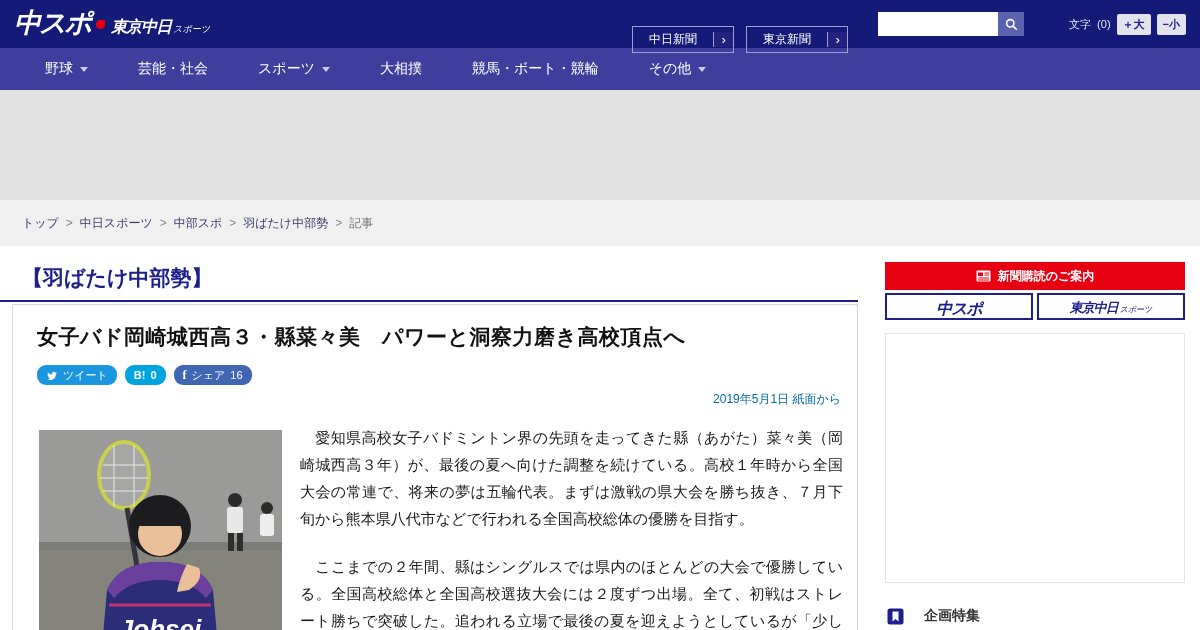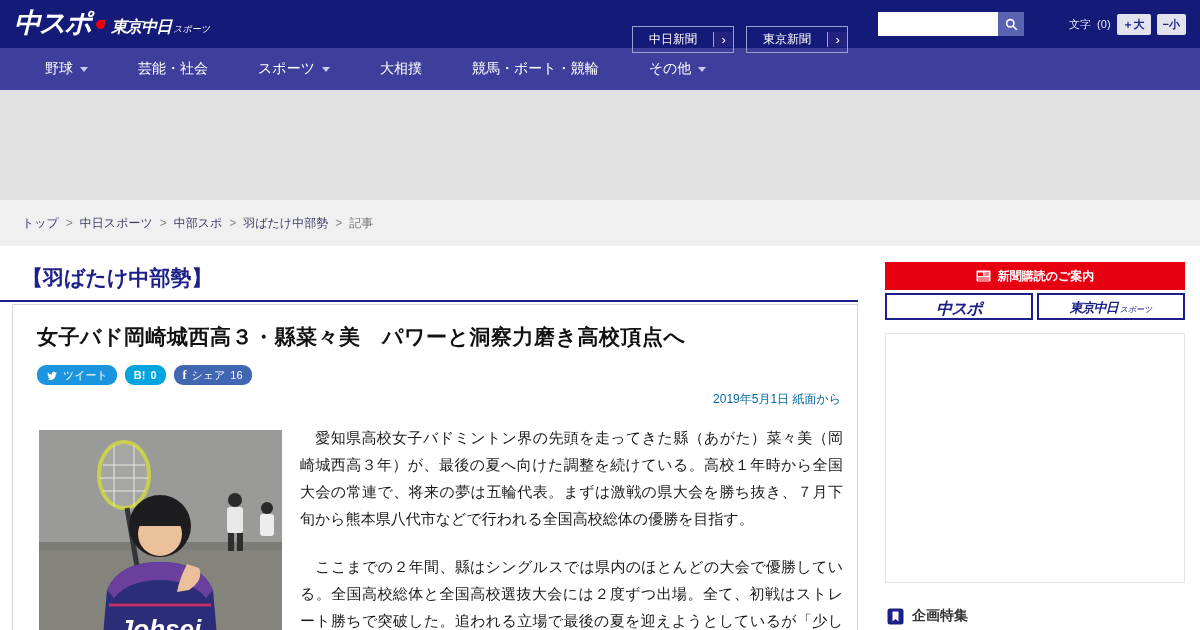--- a/index.html
+++ b/index.html
@@ -59,21 +59,21 @@
 
   
   .sidebar { width: 300px; margin-left: 27px; padding-top: 8px; }
   .subscribe-banner { height: 28px; background: #e60012; color: #fff; display: flex; align-items: center; justify-content: center; gap: 7px; font-size: 12px; font-weight: bold; cursor: pointer; }
   .logo-row { display: flex; gap: 4px; margin-top: 3px; }
   .logo-box { flex: 1; height: 27px; border: 2px solid #1d2088; background: #fff; display: flex; align-items: baseline; justify-content: center; color: #1d2088; cursor: pointer; padding-top: 4px; }
   .lb-chuspo { font-size: 16px; font-weight: 900; font-style: italic; letter-spacing: -1px; }
   .lb-tokyo-main { font-size: 13px; font-weight: 900; font-style: italic; letter-spacing: -1px; }
   .lb-tokyo-small { font-size: 8px; font-style: italic; margin-left: 2px; }
   .side-ad { height: 250px; background: #fff; border: 1px solid #e4e4e4; margin-top: 13px; }
-  .feature-header { margin-top: 18px; display: flex; align-items: center; gap: 8px; font-size: 14px; font-weight: bold; color: #333; padding: 6px 2px; background: #fff; }
+  .feature-header { margin-top: 18px; display: flex; align-items: center; gap: 20px; font-size: 14px; font-weight: bold; color: #333; padding: 6px 2px; background: #fff; }
   .shop-item { display: flex; align-items: center; gap: 9px; margin-top: 8px; font-size: 13px; color: #222; cursor: pointer; }
   .shop-icon { width: 26px; height: 26px; border: 2px solid #1d2088; background: #fff; border-radius: 3px; display: flex; align-items: center; justify-content: center; }
 </style>
 </head>
 <body>
 
 <header class="topbar">
   <div class="logo">
     <span class="logo-main">中スポ</span>
     <span class="logo-accent"></span>

